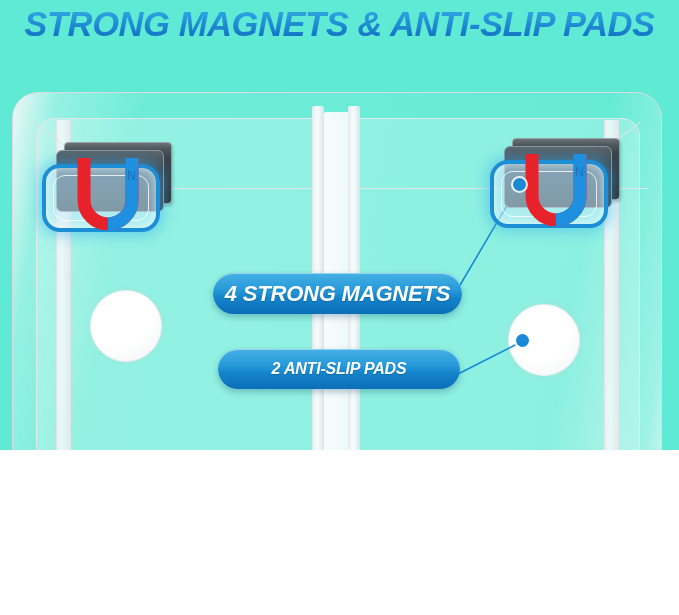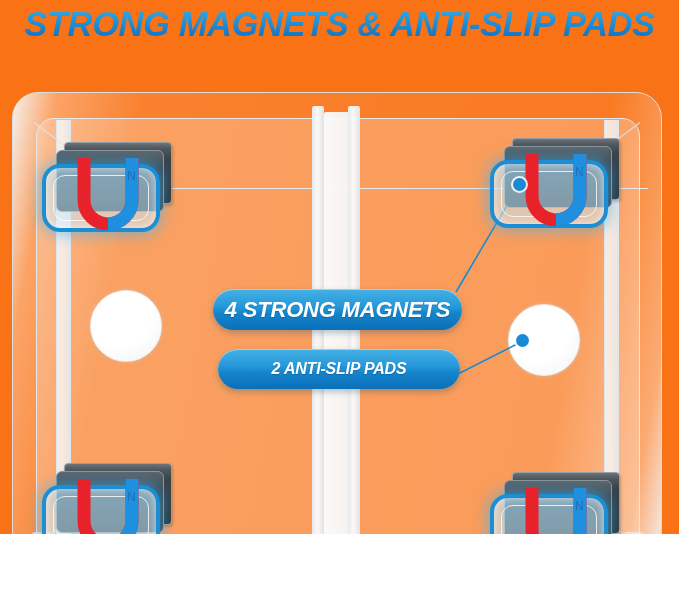--- a/index.html
+++ b/index.html
@@ -7,22 +7,22 @@
     margin: 0;
     padding: 0;
     background: #ffffff;
   }
   body {
     font-family: "Liberation Sans", sans-serif;
   }
   #stage {
     position: relative;
     width: 679px;
-    height: 534px;
-    background: #f97316;
+    height: 450px;
+    background: #5eead4;
     overflow: hidden;
   }
 
   
   .headline {
     position: absolute;
     left: 0;
     top: 2px;
     width: 679px;
     height: 46px;
@@ -309,21 +309,20 @@
     font-style: italic;
     white-space: nowrap;
   }
   .pill-magnets {
     left: 213px;
     top: 273px;
     width: 249px;
     height: 41px;
     font-size: 22px;
     letter-spacing: -0.2px;
-    margin-top: 16px;
   }
   .pill-pads {
     left: 218px;
     top: 349px;
     width: 242px;
     height: 40px;
     font-size: 16px;
     letter-spacing: -0.2px;
   }
   .pill span {

